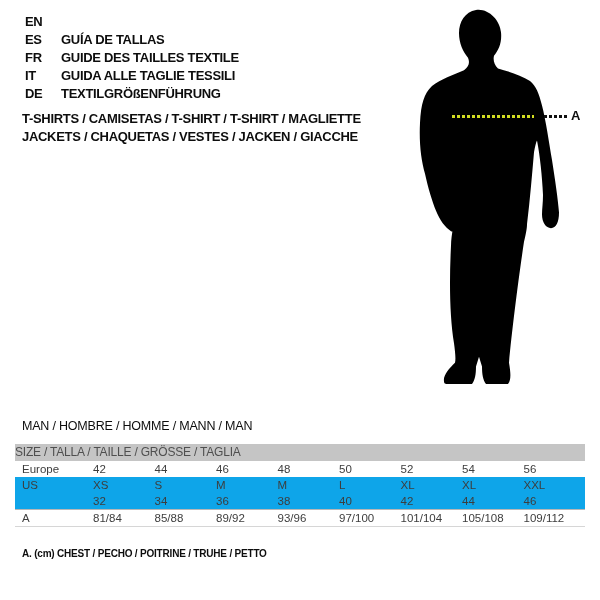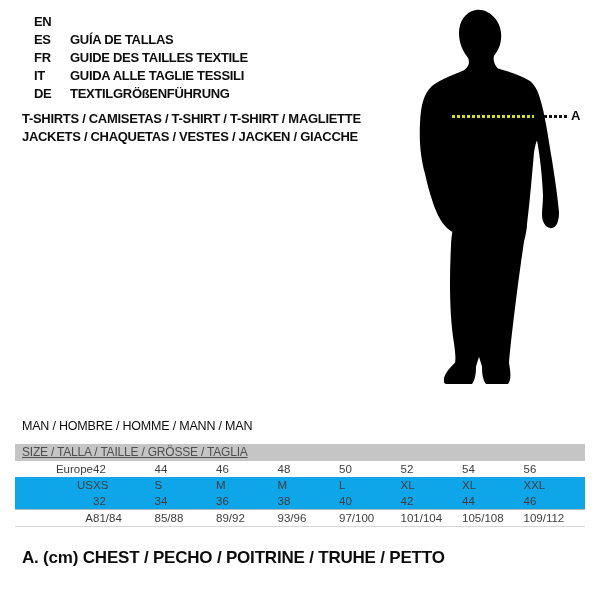--- a/index.html
+++ b/index.html
@@ -4,51 +4,51 @@
 <style>
   * { margin:0; padding:0; box-sizing:border-box; }
   html,body { background:#fff; }
   body { font-family:"Liberation Sans", sans-serif; color:#0d0d0d; }
   .page {
     position:relative; width:600px; height:600px; background:#ffffff; overflow:hidden;
   }
 
   
   .lang-list { position:absolute; left:25px; top:13px; }
-  .lang-row { display:flex; line-height:18px; font-size:13px; font-weight:bold; letter-spacing:-0.3px;margin-left:9px; }
+  .lang-row { display:flex; line-height:18px; font-size:13px; font-weight:bold; letter-spacing:-0.3px; }
   .lang-code { width:36px; flex:0 0 36px; }
 
   
   .product-lines { position:absolute; left:22px; top:110px; font-size:13px; font-weight:bold; line-height:18px; letter-spacing:-0.3px; }
 
   
   .figure-wrap { position:absolute; left:418px; top:8px; width:160px; height:380px; }
   .figure-wrap svg { display:block; width:100%; height:100%; }
   .dash-line { position:absolute; height:3px; }
   .dash-yellow { left:452px; top:115px; width:82px;
     background:repeating-linear-gradient(90deg, var(--dash,#d3dd22) 0 3px, transparent 3px 5px); }
   .dash-black { left:544px; top:115px; width:23px;
     background:repeating-linear-gradient(90deg, #101010 0 3px, transparent 3px 5px); }
   .marker-a { position:absolute; left:571px; top:108px; font-size:13px; font-weight:bold; }
 
   
   .section-title { position:absolute; left:22px; top:419px; font-size:12.5px; font-weight:normal; letter-spacing:-0.2px; }
 
   
   .size-table { position:absolute; left:15px; top:444px; width:570px; font-size:11.5px; color:#3d3d3d; }
-  .table-header { background:#c5c5c5; color:#4f4f4f; height:17px; line-height:17px; padding-left:7px; font-size:12px; letter-spacing:-0.2px;text-decoration:underline; }
+  .table-header { background:#c5c5c5; color:#4f4f4f; height:17px; line-height:17px; font-size:12px; letter-spacing:-0.2px; }
   .t-row { display:grid; grid-template-columns:78px repeat(8,1fr); height:16px; line-height:16px; align-items:center; }
   .t-row .cell { }
-  .t-row .cell.label { text-align:right; padding-left:7px;margin-left:29px; }
+  .t-row .cell.label { text-align:left; padding-left:7px; }
   .row-white { background:#ffffff; }
   .row-gray { background:#0ea5e9; }
   .row-last { border-top:1px solid #b7b7b7; border-bottom:1px solid #d6d6d6; height:18px; line-height:17px; }
 
   
-  .footnote { position:absolute; left:22px; top:548px; font-size:17px; font-weight:bold; letter-spacing:-0.2px; }
+  .footnote { position:absolute; left:22px; top:548px; font-size:10px; font-weight:bold; letter-spacing:-0.2px; }
 </style>
 </head>
 <body>
 
 <div class="page">
 
   <div class="lang-list">
     <div class="lang-row">
       <span class="lang-code">EN</span>
     </div>

